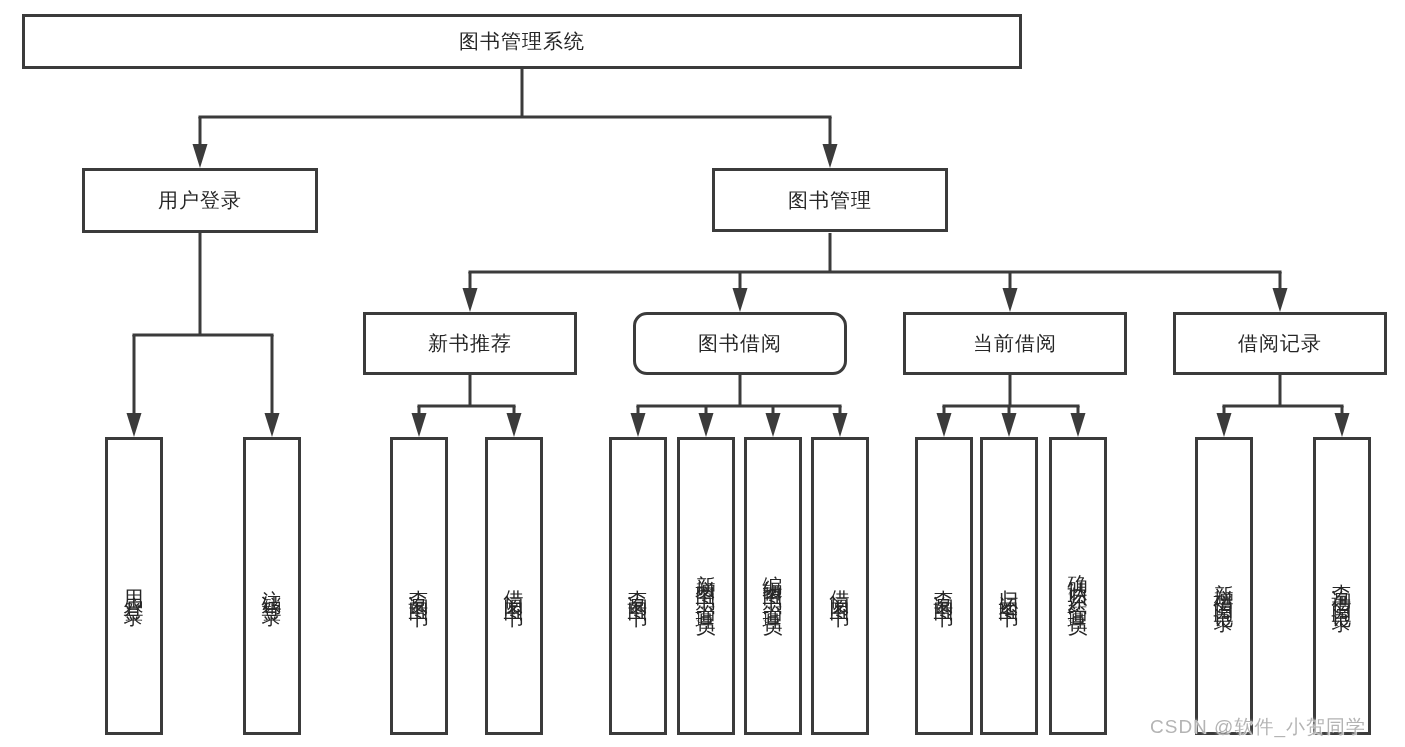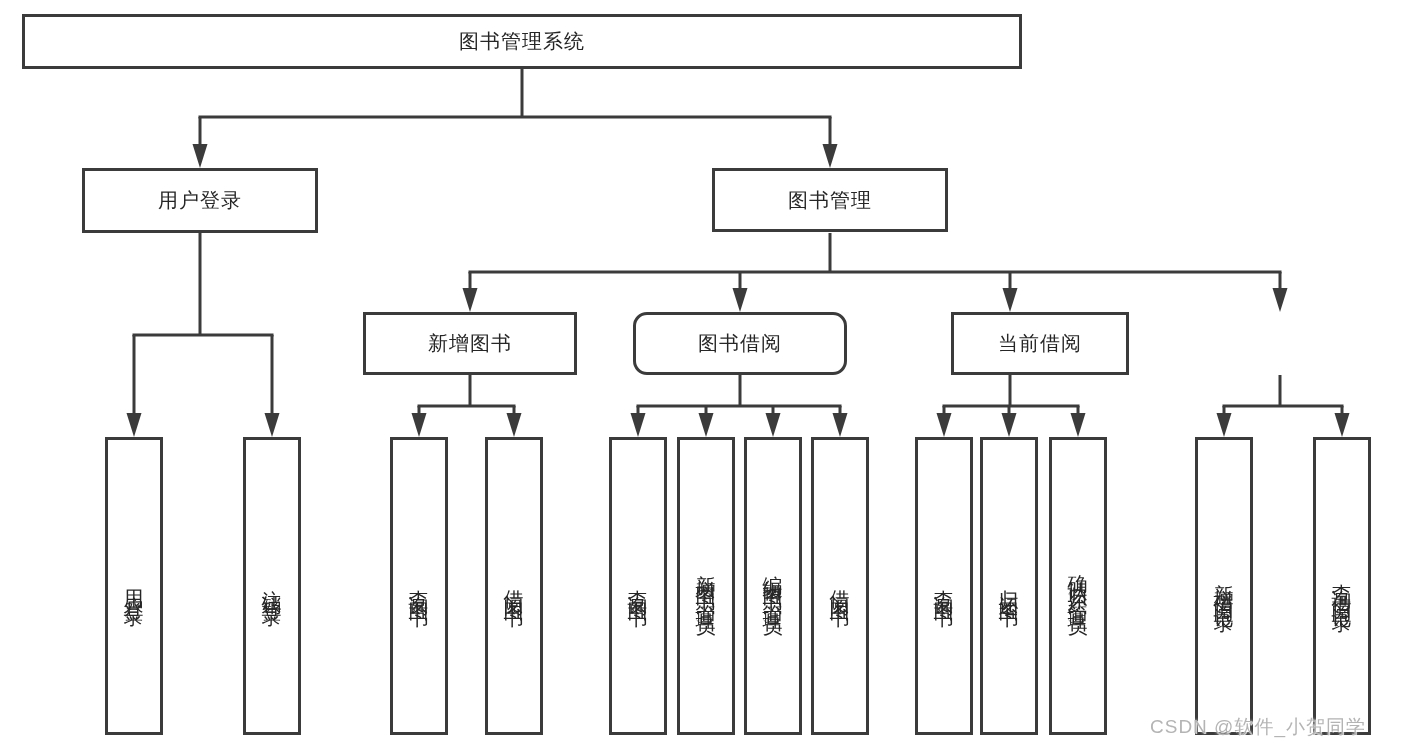--- a/index.html
+++ b/index.html
@@ -44,21 +44,21 @@
   }
 
   
   .n-root  { left: 22px;   top: 14px;  width: 1000px; height: 55px; }
   
   .n-l1a   { left: 82px;   top: 168px; width: 236px;  height: 65px; }
   .n-l1b   { left: 712px;  top: 168px; width: 236px;  height: 64px; }
   
   .n-l2a   { left: 363px;  top: 312px; width: 214px;  height: 63px; }
   .n-l2b   { left: 633px;  top: 312px; width: 214px;  height: 63px; border-radius: 14px; }
-  .n-l2c   { left: 903px;  top: 312px; width: 178px;  height: 63px; margin-left: 48px; }
+  .n-l2c   { left: 903px;  top: 312px; width: 224px;  height: 63px; }
   .n-l2d   { left: 1173px; top: 312px; width: 214px;  height: 63px; }
   
   .leaf    { top: 437px; width: 58px; height: 298px; }
   .n-f01 { left: 105px; }
   .n-f02 { left: 243px; }
   .n-f03 { left: 390px; }
   .n-f04 { left: 485px; }
   .n-f05 { left: 609px; }
   .n-f06 { left: 677px; }
   .n-f07 { left: 744px; }
@@ -152,28 +152,31 @@
   </div>
 
   <div class="node n-l1a">
     <span>用户登录</span>
   </div>
   <div class="node n-l1b">
     <span>图书管理</span>
   </div>
 
   <div class="node n-l2a">
-    <span>新增图书</span>
+    <span>新书推荐</span>
   </div>
   <div class="node n-l2b">
     <span>图书借阅</span>
   </div>
   <div class="node n-l2c">
     <span>当前借阅</span>
   </div>
+  <div class="node n-l2d">
+    <span>借阅记录</span>
+  </div>
 
   <div class="node leaf n-f01">
     <span class="v-label">用户登录</span>
   </div>
   <div class="node leaf n-f02">
     <span class="v-label">注销登录</span>
   </div>
 
   <div class="node leaf n-f03">
     <span class="v-label">查询图书</span>

